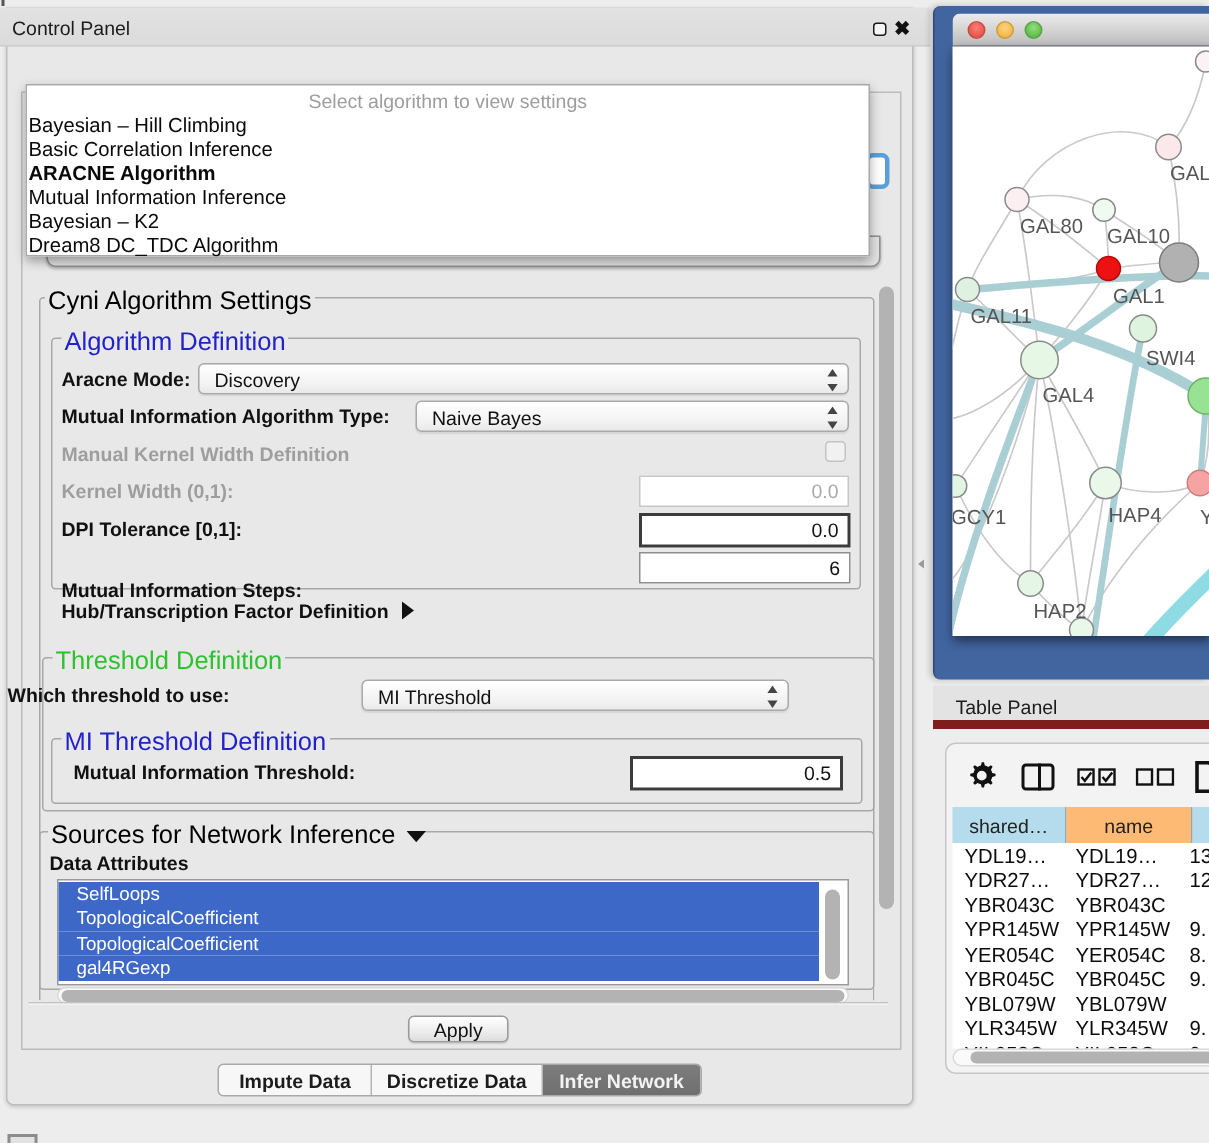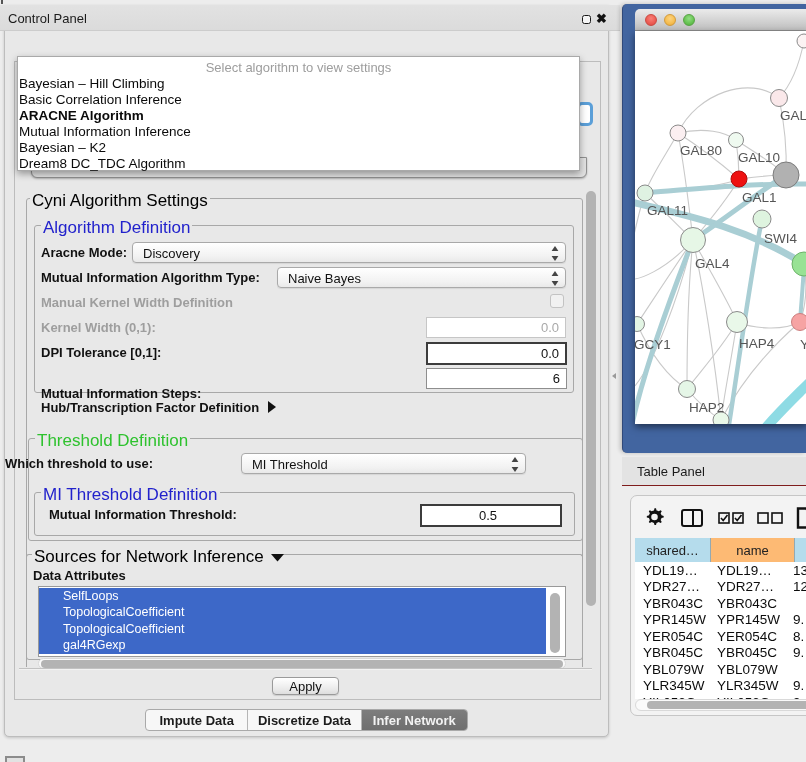--- a/index.html
+++ b/index.html
@@ -33,21 +33,21 @@
 .lbl{font-size:13px;font-weight:bold;color:#111;white-space:nowrap;}
 .dis{color:#9e9e9e;}
 .combo{height:21px;background:linear-gradient(#ffffff,#f2f2f2 70%,#e9e9e9);
   border:1px solid #a9a9a9;border-radius:4px;box-shadow:0 1px 1px rgba(0,0,0,.08);}
 .combo span{position:absolute;left:10px;top:3px;font-size:13px;color:#111;}
 .combo .ar{position:absolute;right:6px;top:3px;width:8px;height:15px;}
 .inp{background:#fff;font-size:13px;text-align:right;padding:2px 6px 0 0;color:#111;}
 
 #dalist{background:#fff;border:1px solid #999;}
 .lrow{position:relative!important;height:16.4px;background:#3d68c8;color:#fff;font-size:12.5px;
-  padding-left:24px;line-height:16px;width:507px;}
+  padding-left:12px;line-height:16px;width:507px;}
 
 .sbthumb{background:#b3b3b3;border-radius:5px;}
 .sbtrack{background:#fafafa;border:1px solid #d9d9d9;border-radius:6px;}
 
 #popup{left:17px;top:56px;width:563px;height:115px;background:#fff;
   border:1px solid #a9a9a9;box-shadow:0 3px 7px rgba(0,0,0,.35);z-index:40;}
 #popup .hint{position:absolute;left:0;top:3px;width:100%;text-align:center;color:#9d9d9d;font-size:13px;}
 #popup .it{position:absolute;left:1px;font-size:13.5px;color:#0a0a0a;white-space:nowrap;}
 
 #applybtn{left:267px;top:671px;width:67px;height:18px;border:1px solid #9a9a9a;border-radius:4px;
@@ -55,21 +55,21 @@
   text-align:center;line-height:17px;box-shadow:0 1px 1px rgba(0,0,0,.12);}
 
 #macwin{left:622px;top:4px;width:184px;height:449px;background:#4265a0;border-radius:5px 0 0 5px;
   border-left:1px solid #30497a;box-shadow:-2px 0 4px rgba(0,0,0,.2);}
 #mactitle{left:12px;top:5px;width:172px;height:22px;background:linear-gradient(#ebebeb,#bfbfbf);
   border-radius:5px 0 0 0;border-bottom:1px solid #8e8e8e;}
 .light{top:5px;width:12px;height:12px;border-radius:50%;}
 #canvas{left:12px;top:27px;width:172px;height:393px;background:#fff;overflow:hidden;
   box-shadow:0 3px 7px rgba(0,0,0,.5);}
 
-#tpbar{left:622px;top:457px;width:184px;height:29px;background:#e3e3e3;border-bottom:1px solid #7f1d1d;}
+#tpbar{left:622px;top:457px;width:184px;height:29px;background:#e3e3e3;border-bottom:6px solid #7f1d1d;}
 #tpbar span{position:absolute;left:15px;top:7px;font-size:13px;color:#1b1b1b;}
 #tcard{left:630px;top:495px;width:184px;height:221px;background:#f3f3f3;
   border:1px solid #c6c6c6;border-radius:7px;}
 #thead{left:4px;top:42px;width:180px;height:24px;display:flex;font-size:13px;color:#222;}
 #thead>div{position:relative!important;flex:none;border-right:1px solid #93a9b2;display:flex;align-items:center;justify-content:center;}
 #tbody{left:4px;top:66px;width:180px;height:137px;background:#fff;overflow:hidden;font-size:13.5px;color:#0c0c0c;}
 .trow{position:relative!important;height:16.5px;display:flex;align-items:center;}
 .trow>div{position:relative!important;white-space:nowrap;}
 </style></head><body>
 <div id="page">
@@ -138,21 +138,21 @@
       <svg class="ar" viewBox="0 0 8 15">
           <path d="M4 0 L7.4 5 H0.6 Z" fill="#444"></path>
           <path d="M4 15 L7.4 10 H0.6 Z" fill="#444"></path>
         </svg>
       </div>
 
     <div class="grp" style="left:29px;top:486px;width:541px;height:44px;"></div>
     <div class="glab" style="left:36px;top:479px;color:#2222cc;">MI Threshold Definition</div>
 
     <div class="lbl" style="left:44px;top:501px;">Mutual Information Threshold:</div>
-    <div class="inp" style="left:415px;top:498px;width:142px;height:23px;border:2px solid #3c3c3c;text-align:center;">0.5</div>
+    <div class="inp" style="left:415px;top:498px;width:142px;height:23px;border:2px solid #3c3c3c;">0.5</div>
 
     <div class="grp" style="left:21px;top:548px;width:557px;height:113px;border-bottom:none;border-radius:3px 3px 0 0;"></div>
     <div class="glab" style="left:27px;top:541px;">Sources for Network Inference
       <svg width="13" height="9" viewBox="0 0 13 9" style="position:relative;display:inline-block;top:0;left:3px;">
           <path d="M0 1 L13 1 L6.5 8.5 Z" fill="#111"></path>
         </svg></div>
     <div class="lbl" style="left:28px;top:562px;">Data Attributes</div>
 
     <div id="dalist" style="left:33px;top:580px;width:528px;height:71px;">
       <div class="lrow" style="top:1px;">SelfLoops</div>

